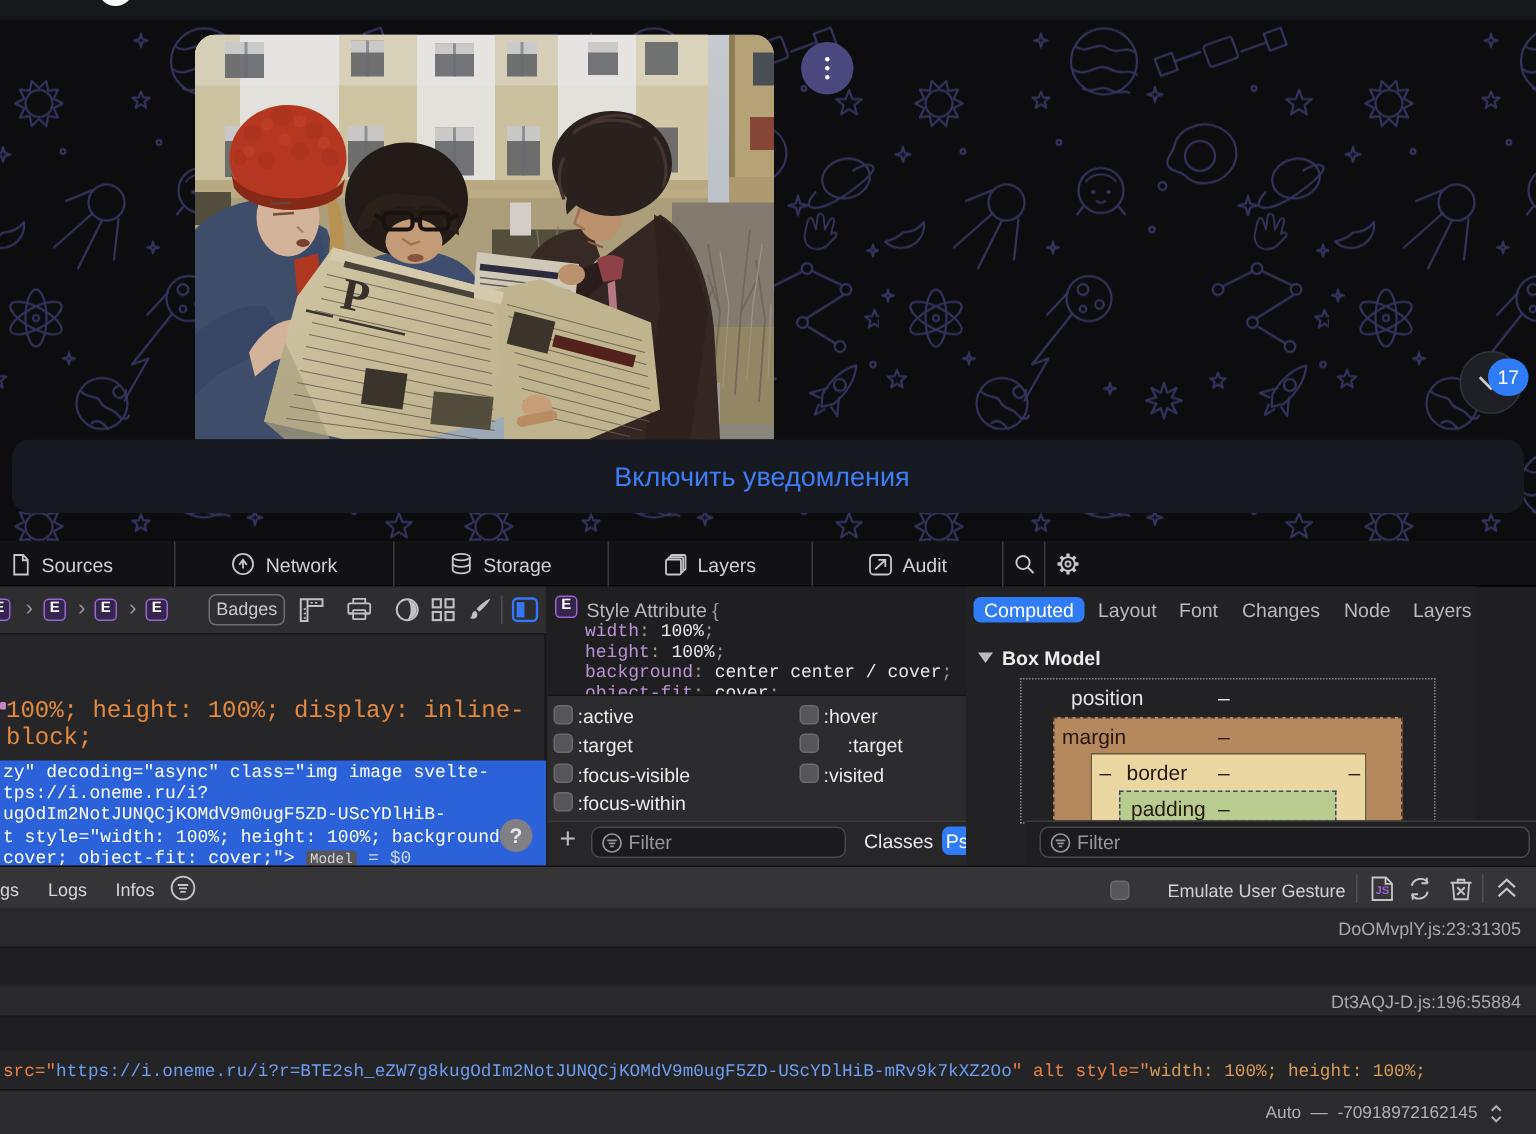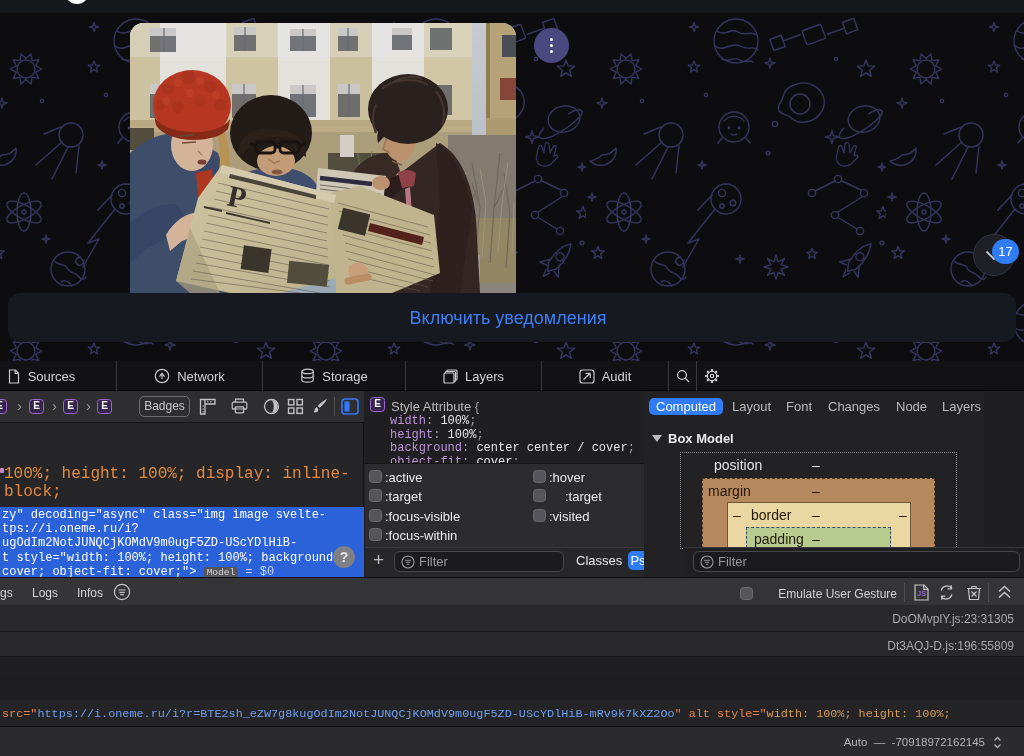--- a/index.html
+++ b/index.html
@@ -535,22 +535,22 @@
           <path d="M5.5 7.5 10.5 12.5M10.5 7.5 5.5 12.5"></path>
         </svg>
       <span style="position:absolute;right:35px;top:5px;width:1px;height:19px;background:#505054"></span>
       <svg style="position:absolute;right:12px;top:6px" width="15" height="16" viewBox="0 0 15 16" fill="none" stroke="#c6c6c8" stroke-width="1.5">
           <path d="M2 7.5 7.5 2.5 13 7.5M2 13.5 7.5 8.5 13 13.5"></path>
         </svg>
     </div>
     <div class="abs logrow" style="top:244px; height:27px;">
         <span class="logsrc">DoOMvplY.js:23:31305</span>
       </div>
-    <div class="abs logrow" style="top:271px; height:25px;">
-        <span class="logsrc" style="top:7px">Dt3AQJ-D.js:196:55809</span>
+    <div class="abs logrow" style="top:296px; height:21px;">
+        <span class="logsrc" style="top:4px">Dt3AQJ-D.js:196:55884</span>
       </div>
     <div class="abs" id="loggap"></div>
     <div class="abs" id="codeline">
         <span class="mono" style="position:absolute;left:2px;top:7px;white-space:pre;"><span style="color:#e8824a">src="</span><span style="color:#6e9ef0">https://i.oneme.ru/i?r=BTE2sh_eZW7g8kugOdIm2NotJUNQCjKOMdV9m0ugF5ZD-UScYDlHiB-mRv9k7kXZ2Oo</span><span style="color:#e8824a">" alt style="</span><span style="color:#d79c56">width: 100%; height: 100%;</span></span>
       </div>
     <div class="abs" id="statusbar">
 
       <span style="position:absolute;right:39px;top:9px;font-size:11.5px;">Auto&nbsp;&nbsp;—&nbsp;&nbsp;-70918972162145</span>
       <svg style="position:absolute;right:22px;top:9px" width="9" height="13" viewBox="0 0 9 13" fill="none" stroke="#b2b2b4" stroke-width="1.3">
           <path d="M1.5 4.5 4.5 1.5 7.5 4.5M1.5 8.5 4.5 11.5 7.5 8.5"></path>

